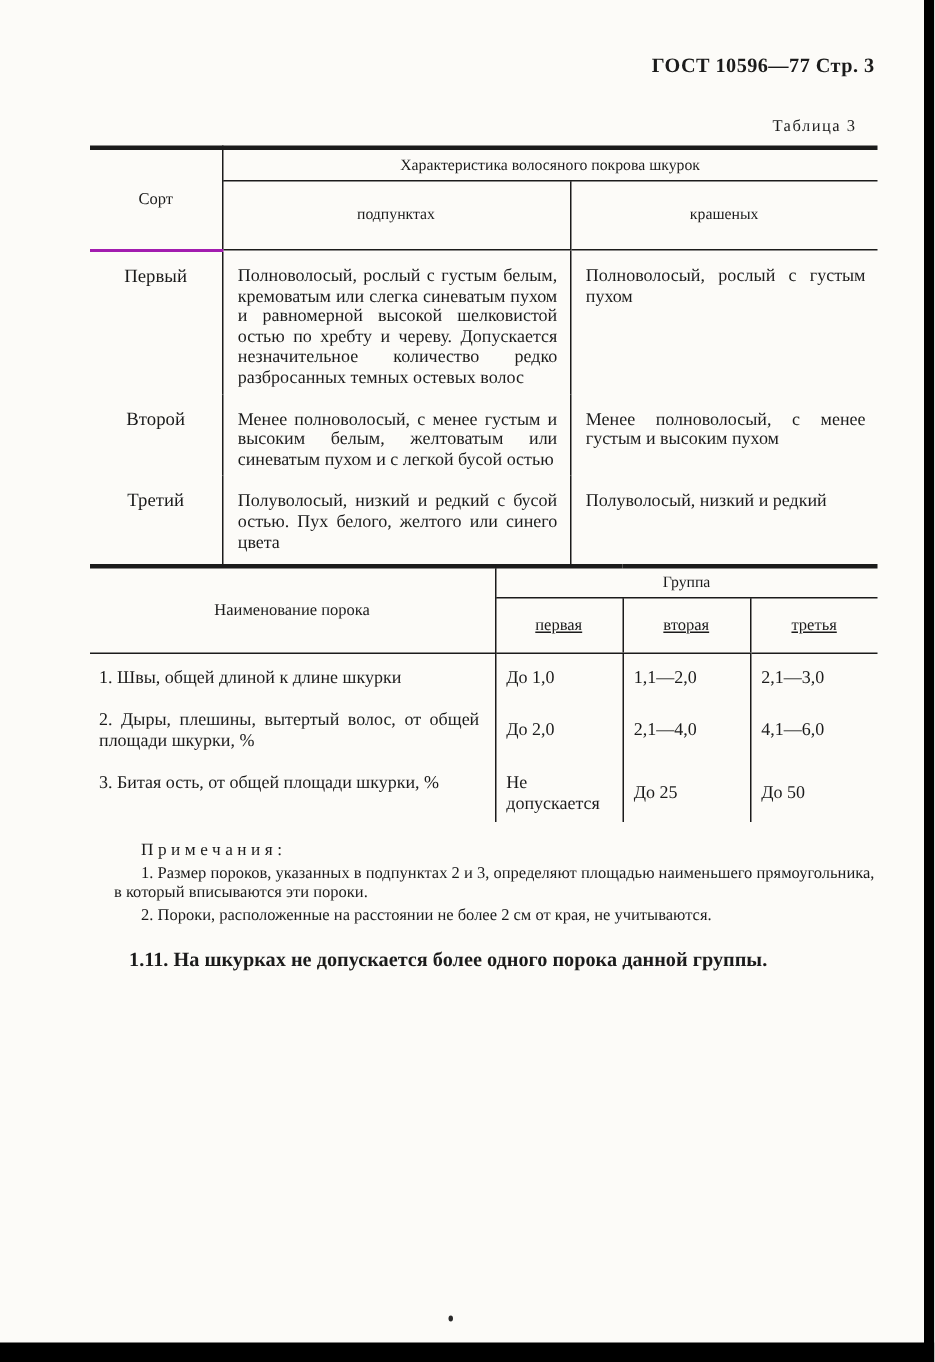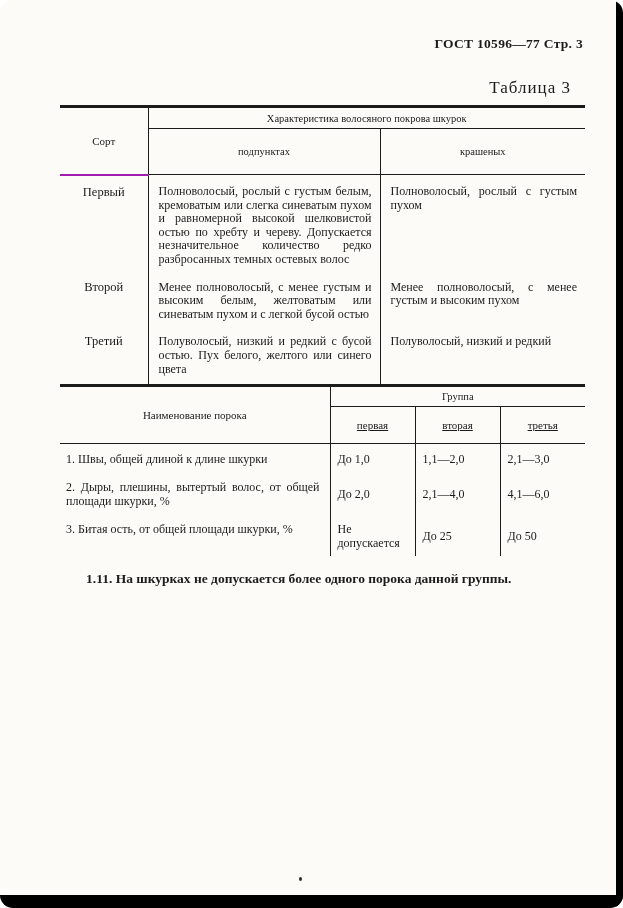--- a/index.html
+++ b/index.html
@@ -2,27 +2,26 @@
 <html><head>
 <meta charset="utf-8">
 <style>
   * { margin:0; padding:0; box-sizing:border-box; }
   html, body { background:#ffffff; }
   .page {
     position:relative; width:623px; height:908px;
     background:#fcfbf8; overflow:hidden;
     font-family:"Liberation Serif","DejaVu Serif",serif;
     color:#1b1b1b;
-    border-radius:13px;
   }
   .content { padding:36px 38px 0 60px; }
 
   .doc-header { text-align:right; font-weight:bold; font-size:13.5px; padding-right:2px; letter-spacing:0.3px; }
 
-  .tcaption { text-align:right; font-size:17px; letter-spacing:1px; }
+  .tcaption { text-align:right; font-size:11px; letter-spacing:1px; }
   .cap3 { margin:26px 14px 7px 0; }
   .cap4 { margin:10px 14px 7px 0; }
 
   table { width:100%; border-collapse:collapse; table-layout:fixed; }
   .tbl { border-top:3px solid #1b1b1b; }
   .tbl th { font-weight:normal; }
 
   
   .t3 .h-sort { border-right:1px solid #1b1b1b; border-bottom:2px solid #a21caf; vertical-align:middle; font-size:11px; }
   .t3 .h-group { border-bottom:1px solid #1b1b1b; padding:5px 4px 4px; font-size:10.5px; }
@@ -137,20 +136,25 @@
         </tr>
         <tr>
           <td class="c-defect">3. Битая ость, от общей площади шкурки, %</td>
           <td class="c-num">Не допускается</td>
           <td class="c-num">До 25</td>
           <td class="c-num">До 50</td>
         </tr>
       </tbody>
     </table>
 
+    <div class="notes">
+      <div class="notes-title">Примечания:</div>
+      <p class="note">1. Размер пороков, указанных в подпунктах 2 и 3, определяют площадью наименьшего прямоугольника, в который вписываются эти пороки.</p>
+      <p class="note">2. Пороки, расположенные на расстоянии не более 2 см от края, не учитываются.</p>
+    </div>
 
     <p class="para p111">1.11. На шкурках не допускается более одного порока данной группы.</p>
 
   </div>
 
   <div class="edge-right"></div>
   <div class="edge-bottom"></div>
   <div class="dot"></div>
 </div>
 

